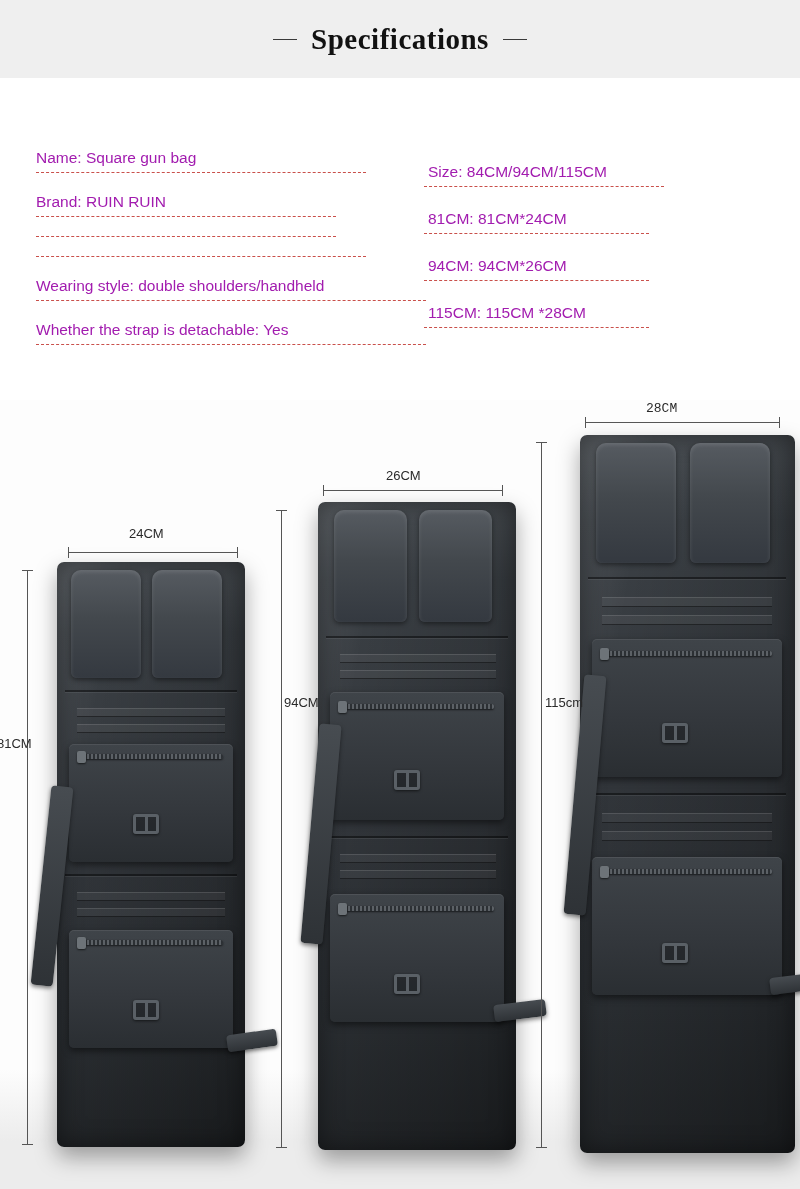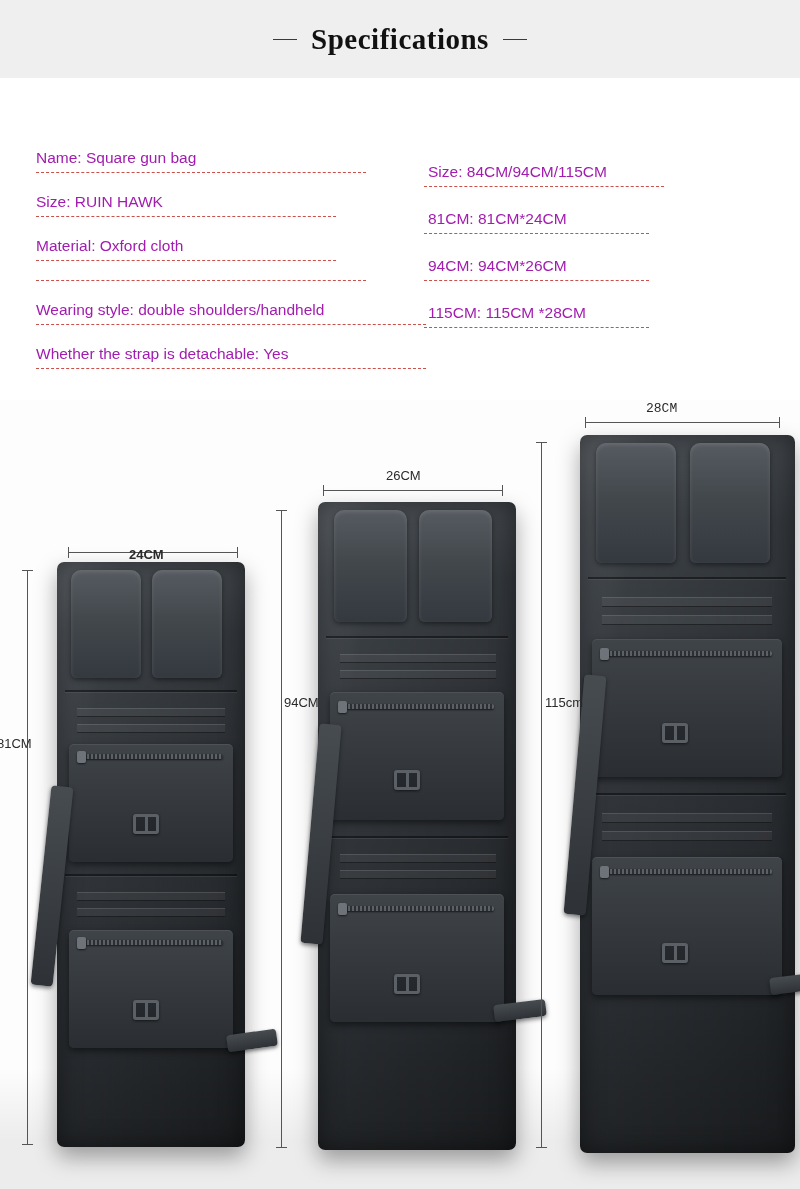--- a/index.html
+++ b/index.html
@@ -235,25 +235,24 @@
       <span class="header-rule"></span>
     </div>
   </div>
 
   <div class="spec-left">
     <div class="spec-row">
       <div class="spec-text">Name:  Square gun bag</div>
       <div class="spec-dash dash-330"></div>
     </div>
     <div class="spec-row">
-      <div class="spec-text">Size: RUIN HAWK</div>
+      <div class="spec-text">Brand: RUIN RUIN</div>
       <div class="spec-dash dash-300"></div>
     </div>
     <div class="spec-row">
-      <div class="spec-text">Material:  Oxford cloth</div>
       <div class="spec-dash dash-300"></div>
     </div>
     <div class="spec-row">
       <div class="spec-dash dash-330"></div>
     </div>
     <div class="spec-row">
       <div class="spec-text">Wearing style:  double shoulders/handheld</div>
       <div class="spec-dash dash-390"></div>
     </div>
     <div class="spec-row">
@@ -308,21 +307,21 @@
       <div class="pocket" style="left:12px; top:368px; width:164px; height:118px;"></div>
       <div class="zipper" style="left:22px; top:378px; width:144px;"></div>
       <div class="zip-pull" style="left:20px; top:375px;"></div>
       <div class="buckle" style="left:76px; top:438px;"></div>
 
       <div class="strap" style="left:-16px; top:224px; width:22px; height:200px; transform:rotate(6deg);"></div>
       <div class="strap" style="left:170px; top:470px; width:50px; height:17px; transform:rotate(-8deg);"></div>
     </div>
 
     <div class="dim-line-h" style="left:68px; top:152px; width:170px;"></div>
-    <div class="dim-label" style="left:129px; top:147px;font-weight:bold;">24CM</div>
+    <div class="dim-label" style="left:129px; top:126px;">24CM</div>
     <div class="dim-line-v" style="left:27px; top:170px; height:575px;"></div>
     <div class="dim-label" style="left:-3px; top:336px;">81CM</div>
 
     <div class="bag" style="left:318px; top:102px; width:198px; height:648px;">
       <div class="bag-body"></div>
 
       <div class="pad" style="left:16px; top:8px; width:73px; height:112px;"></div>
       <div class="pad" style="left:101px; top:8px; width:73px; height:112px;"></div>
 
       <div class="seam" style="left:8px; top:134px; width:182px;"></div>

